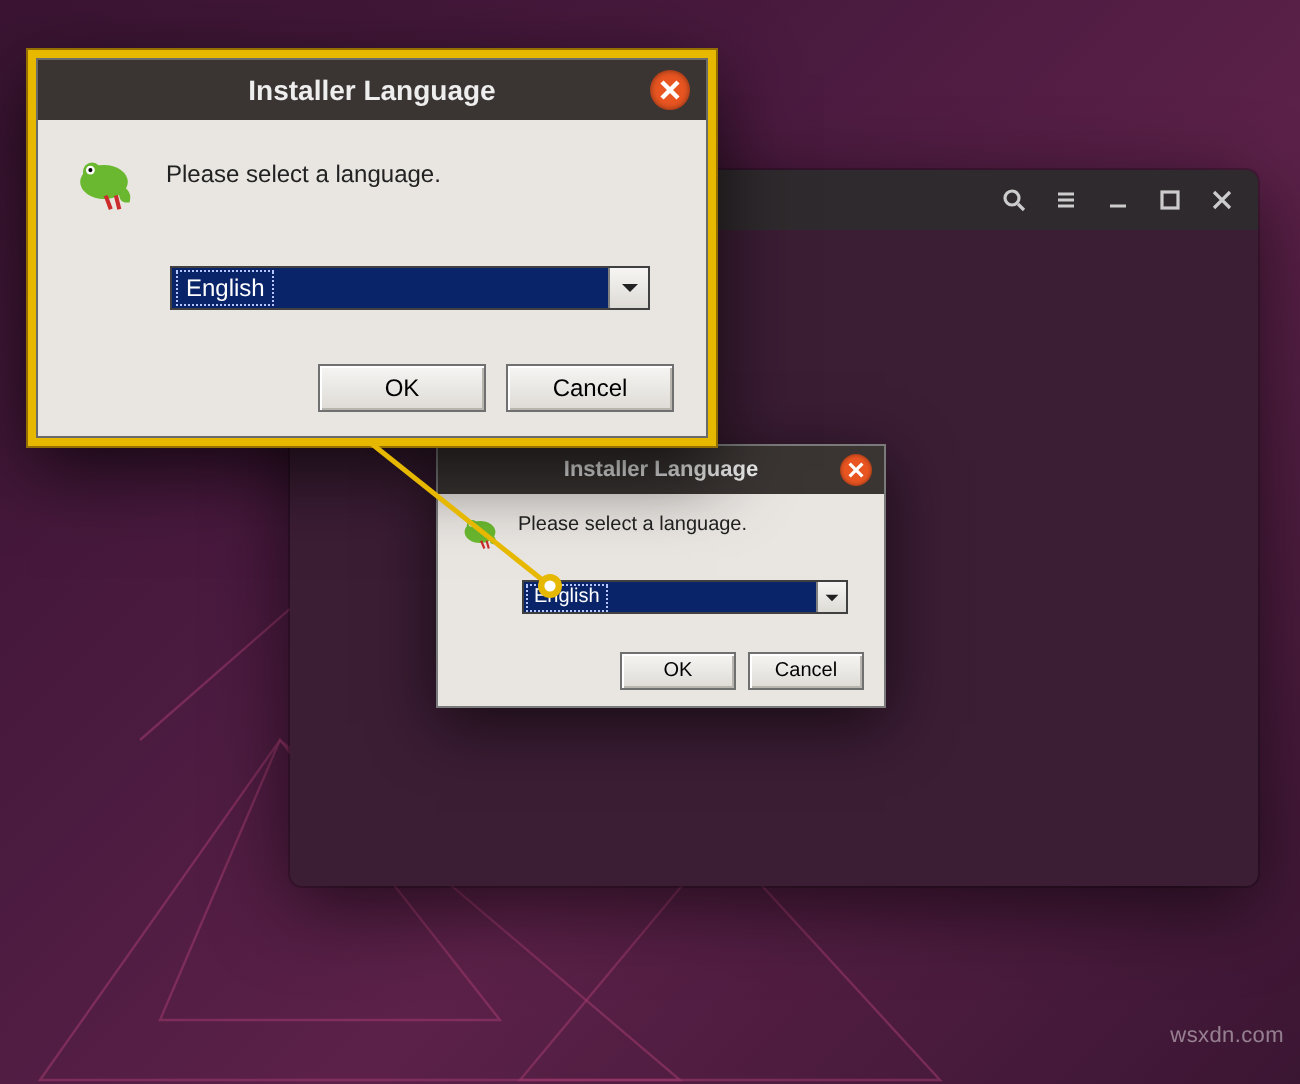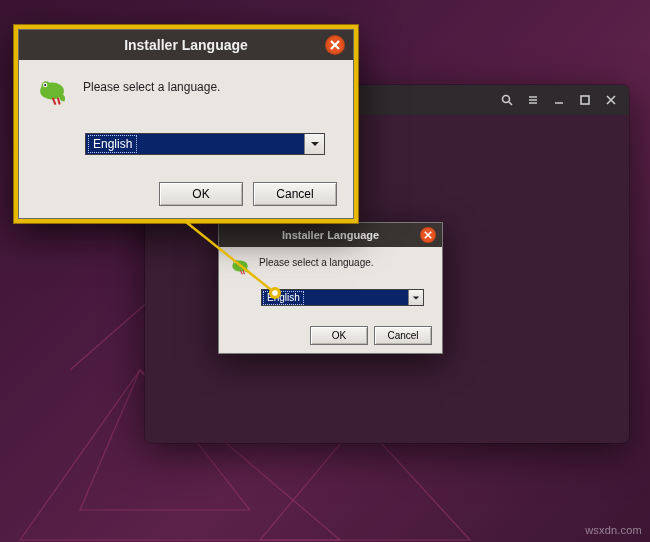--- a/index.html
+++ b/index.html
@@ -17,21 +17,21 @@
     overflow: hidden;
   }
   .geo {
     position: absolute;
     inset: 0;
     pointer-events: none;
   }
   .geo path { stroke: #a13a6d; stroke-width: 1.2; fill: none; opacity: 0.55; }
   .watermark {
     position: absolute;
-    bottom: 6px;
+    bottom: 18px;
     right: 8px;
     font-size: 11px;
     color: rgba(255,255,255,0.45);
     letter-spacing: 0.2px;
   }
 
   
   .terminal {
     position: absolute;
     left: 145px; top: 85px;

